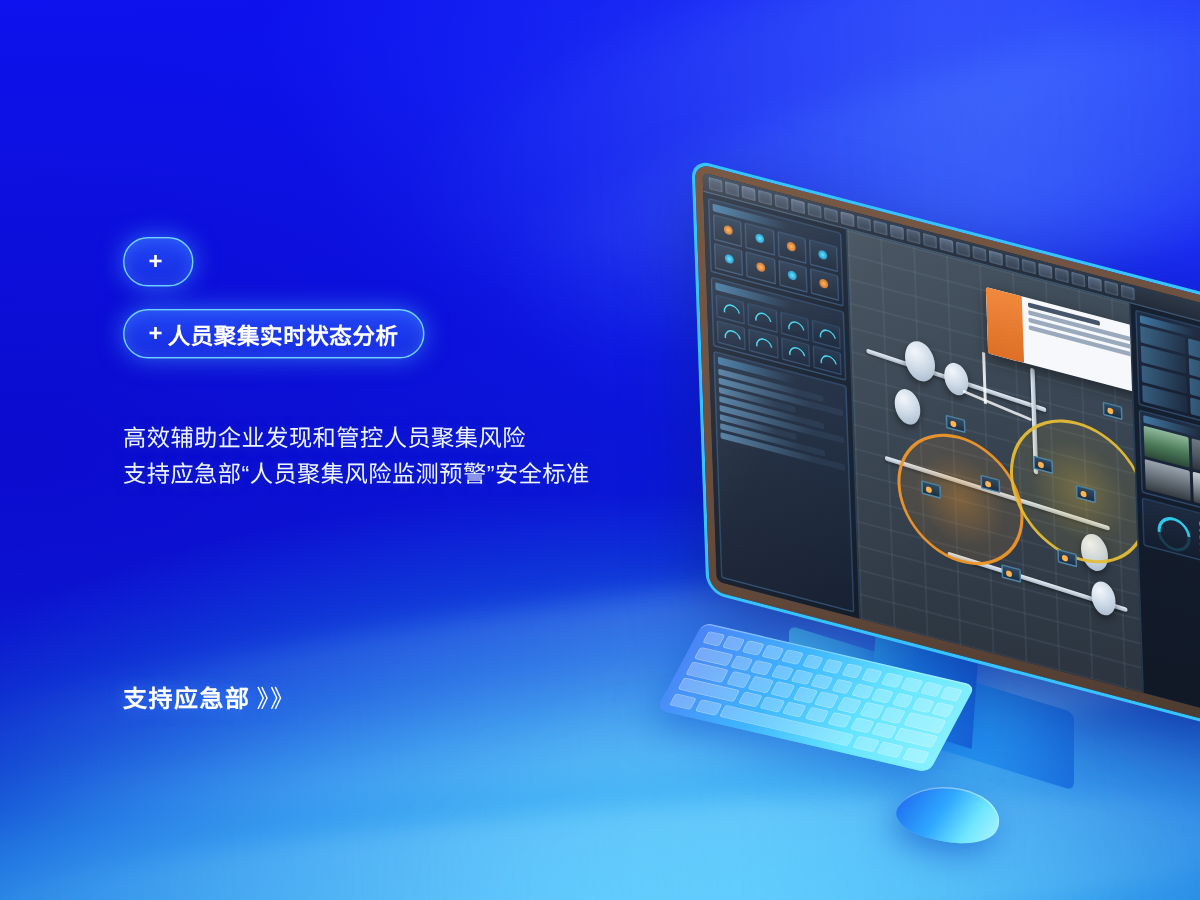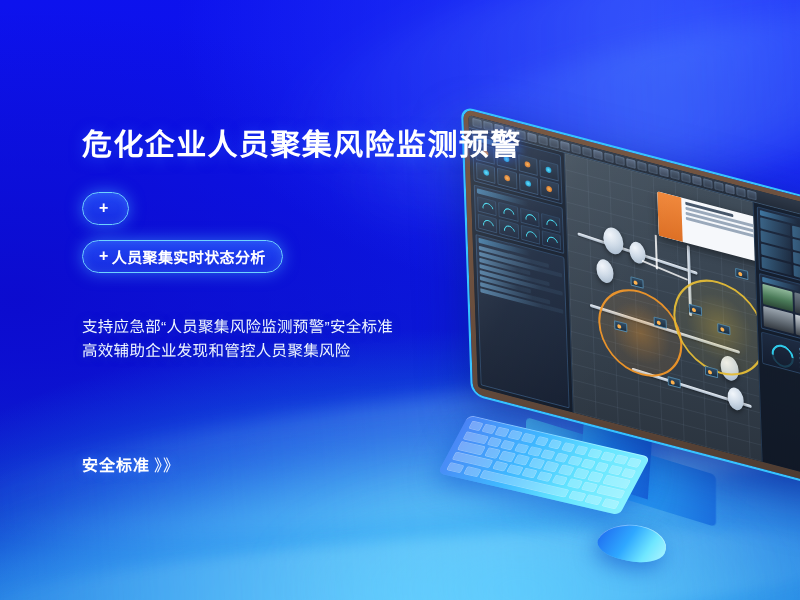--- a/index.html
+++ b/index.html
@@ -564,35 +564,34 @@
       <i></i>
       <i></i>
       <i></i>
     </div>
   </div>
 
   <div class="mouse"></div>
 
   <div class="copy">
 
-    <div class="headline">危化企业人员聚集风险监测预警</div>
 
     <div class="pill-list">
       <div class="pill">
         <span class="plus">+</span>
       </div>
       <div class="pill">
         <span class="plus">+</span>
         <span>人员聚集实时状态分析</span>
       </div>
     </div>
 
     <div class="desc">
+      <div>高效辅助企业发现和管控人员聚集风险</div>
       <div>支持应急部“人员聚集风险监测预警”安全标准</div>
-      <div>高效辅助企业发现和管控人员聚集风险</div>
     </div>
   </div>
 
   <div class="cta">
-    <span>安全标准</span><span class="chev">》》</span>
+    <span>支持应急部</span><span class="chev">》》</span>
   </div>
 
 </div>
 
 </body></html>

